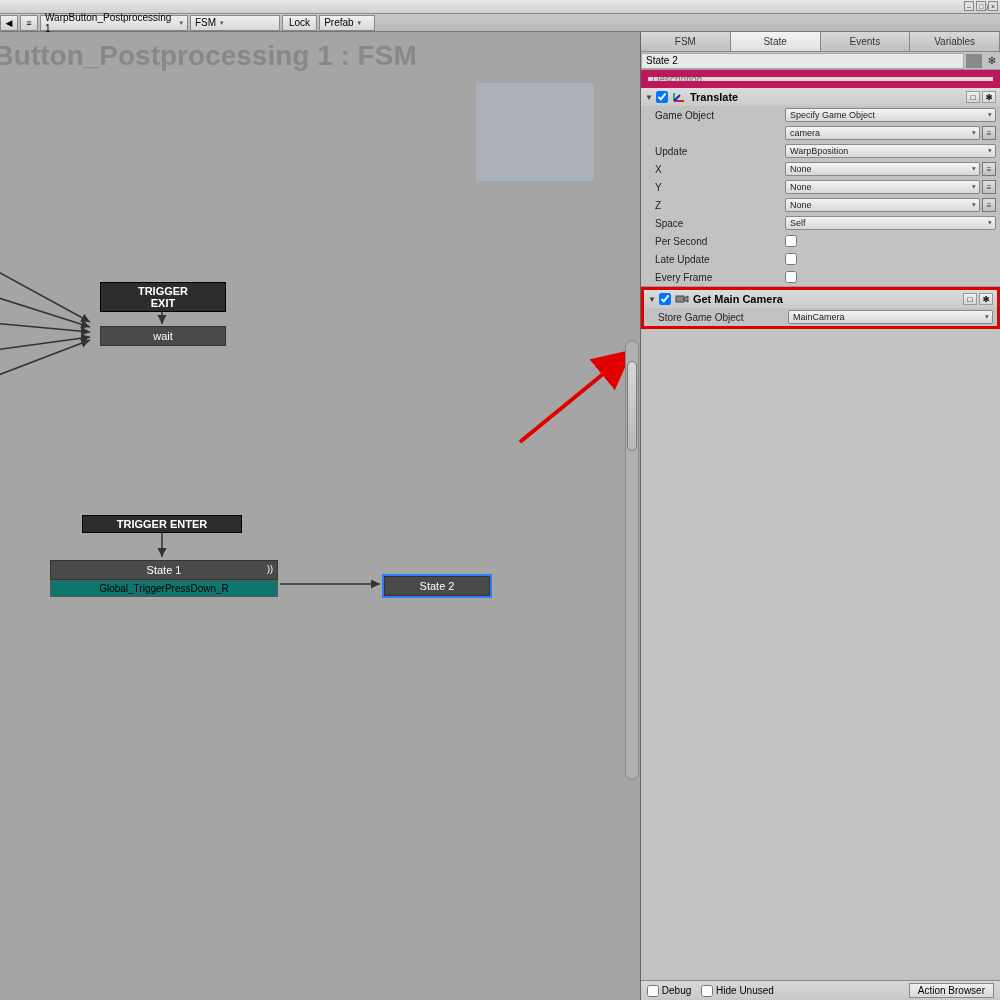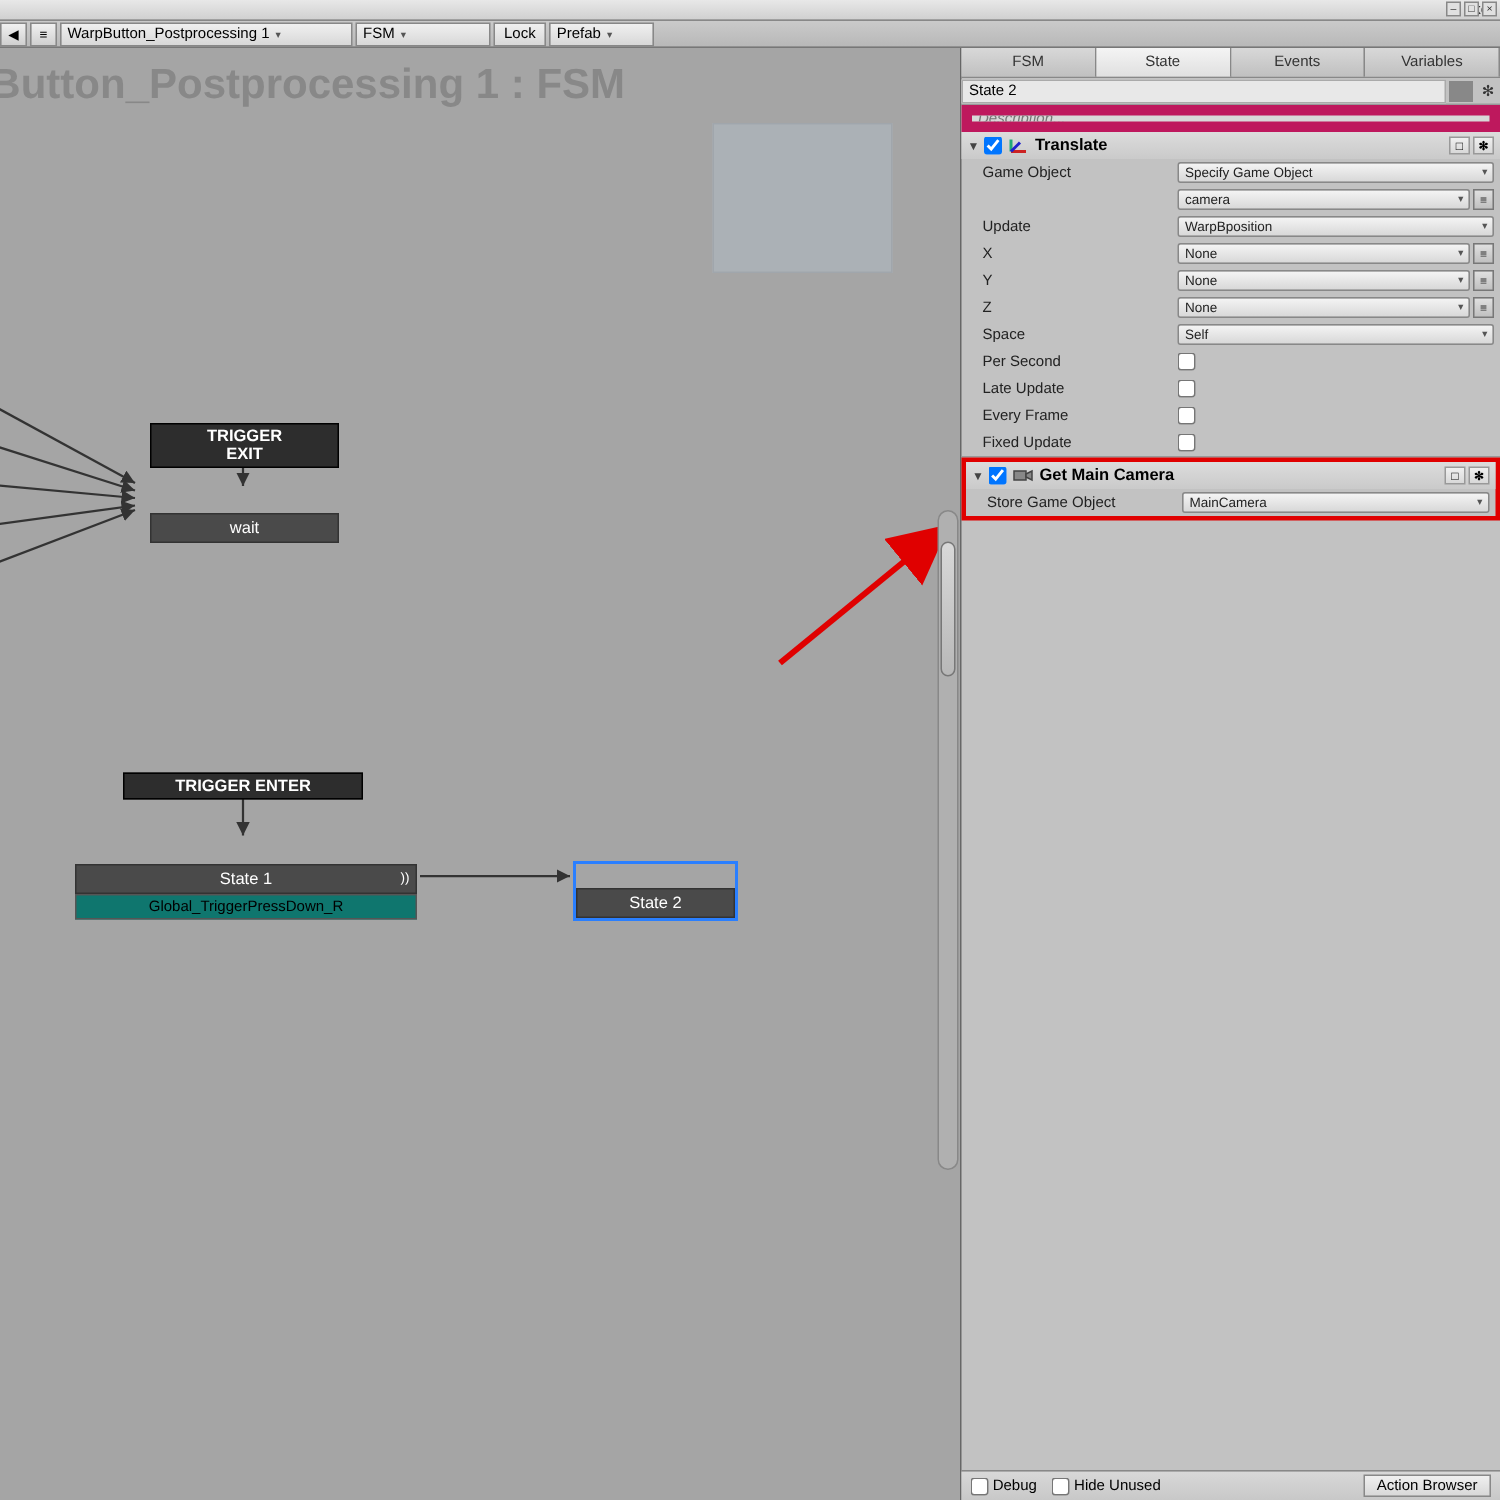--- a/index.html
+++ b/index.html
@@ -9,21 +9,21 @@
 .toolbar { height: 18px; background: linear-gradient(#cacaca,#b8b8b8); border-bottom: 1px solid #777; display: flex; align-items: center; font-size: 10px; }
 .tb-icon { width: 18px; height: 16px; border: 1px solid #888; background: linear-gradient(#f0f0f0,#d0d0d0); margin-right: 2px; display: flex; align-items: center; justify-content: center; font-size: 9px; }
 .tb-dd { height: 16px; border: 1px solid #888; background: linear-gradient(#f0f0f0,#d8d8d8); padding: 0 4px; margin-right: 2px; display: flex; align-items: center; position: relative; }
 .tb-dd::after { content: "▾"; font-size: 7px; margin-left: 4px; color: #555; }
 .tb-btn { height: 16px; border: 1px solid #888; background: linear-gradient(#f0f0f0,#d8d8d8); padding: 0 6px; margin-right: 2px; display: flex; align-items: center; }
 
 .main { display: flex; height: 968px; }
 .canvas { flex: 1; background: #a5a5a5; position: relative; overflow: hidden; }
 .canvas-title { position: absolute; left: -50px; top: 8px; font-size: 28px; font-weight: bold; color: #888; white-space: nowrap; }
 .node-header { background: #2d2d2d; color: #fff; padding: 2px 24px; font-weight: bold; font-size: 11px; border: 1px solid #000; text-align: center; }
-.node-body { background: #4a4a4a; color: #fff; padding: 3px 8px; font-size: 11px; text-align: center; border: 1px solid #333; margin-top: 16px; }
+.node-body { background: #4a4a4a; color: #fff; padding: 3px 8px; font-size: 11px; text-align: center; border: 1px solid #333; }
 .node-sub { background: #0f766e; color: #000; padding: 2px 8px; font-size: 10px; border: 1px solid #555; text-align: center; }
 .state2 { border: 2px solid #2a7fff; }
 
 svg.edges { position: absolute; top: 0; left: 0; width: 100%; height: 100%; pointer-events: none; }
 
 .arrow-annot { position: absolute; }
 
 .right-panel { width: 360px; background: #c2c2c2; border-left: 1px solid #666; display: flex; flex-direction: column; }
 .tabs { display: flex; height: 20px; border-bottom: 1px solid #888; }
 .tab { flex: 1; background: linear-gradient(#d8d8d8,#c0c0c0); border-right: 1px solid #888; display: flex; align-items: center; justify-content: center; font-size: 10px; color: #333; }
@@ -73,30 +73,30 @@
   <div class="win-controls">
     <span>–</span>
     <span>□</span>
     <span>×</span>
   </div>
 </div>
 
 <div class="toolbar">
   <div class="tb-icon">◀</div>
   <div class="tb-icon">≡</div>
-  <div class="tb-dd" style="width:195px">
+  <div class="tb-dd" style="width:148px">
       <span>WarpButton_Postprocessing 1</span>
     </div>
   <div class="tb-dd" style="width:90px">
       <span>FSM</span>
     </div>
   <div class="tb-btn">
       <span>Lock</span>
     </div>
-  <div class="tb-dd" style="width:70px">
+  <div class="tb-dd" style="width:56px">
       <span>Prefab</span>
     </div>
 </div>
 
 <div class="main">
   <div class="canvas">
     <div class="canvas-title">arpButton_Postprocessing 1 : FSM</div>
 
     <svg class="edges">
       <defs>
@@ -251,26 +251,20 @@
         <div class="field">
             <input type="checkbox" class="cb" style="">
           </div>
       </div>
       <div class="prop-row">
         <div class="label">Every Frame</div>
         <div class="field">
             <input type="checkbox" class="cb" style="">
           </div>
       </div>
-      <div class="prop-row">
-        <div class="label">Fixed Update</div>
-        <div class="field">
-            <input type="checkbox" class="cb" style="">
-          </div>
-      </div>
     </div>
 
     <div class="action highlight-box">
       <div class="action-header">
         <span class="fold">▼</span>
         <input type="checkbox" checked="" class="cb" style="">
         <span class="aicon"><svg width="14" height="12">
               <rect x="1" y="3" width="8" height="6" fill="#888" stroke="#444"></rect>
               <path d="M9,5 L13,3 L13,9 L9,7 Z" fill="#888" stroke="#444"></path>
             </svg></span>

